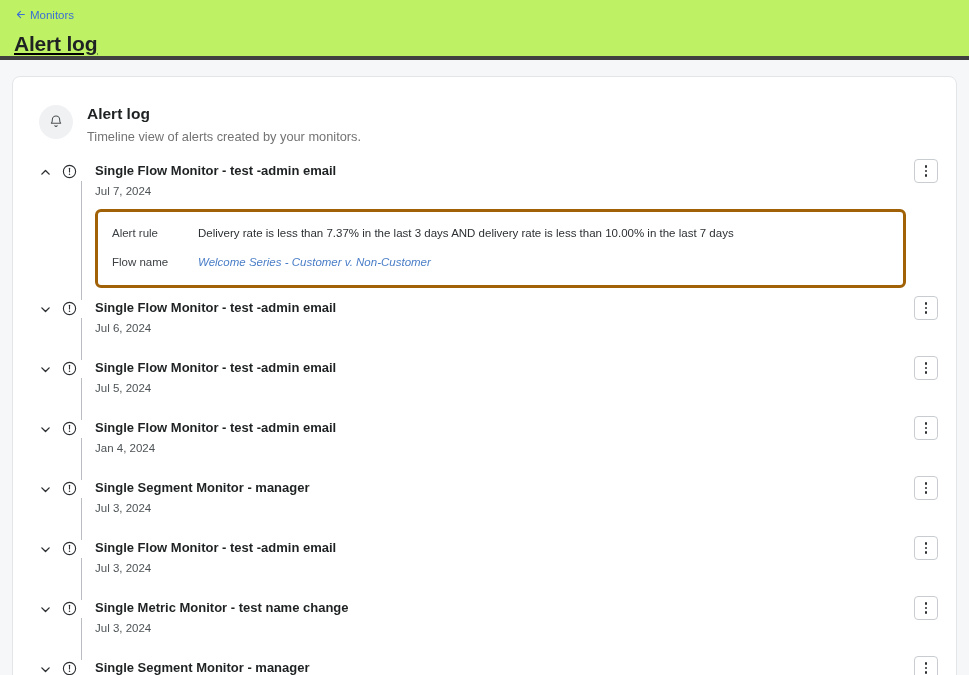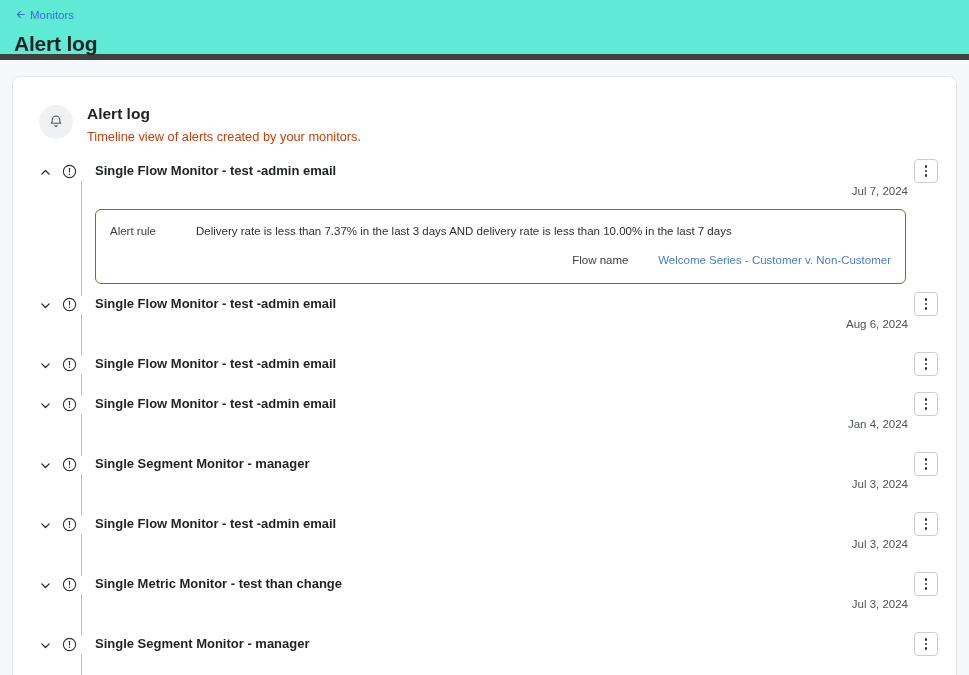--- a/index.html
+++ b/index.html
@@ -7,23 +7,24 @@
     width: 969px; height: 675px;
     font-family: "Liberation Sans", sans-serif;
     background: #ffffff;
     overflow: hidden;
   }
   body { position: relative; }
 
   
   .page-header {
     height: 60px;
-    background: #5eead4;
+    background: #bef264;
     padding: 6px 0 0 14px;
-    border-bottom: 6px solid #404040;
+    border-bottom: 4px solid #404040;
+    text-decoration: underline;
   }
   .breadcrumb {
     display: inline-flex;
     align-items: center;
     gap: 5px;
     color: #3b6fd4;
     font-size: 11.5px;
     line-height: 14px;
     cursor: pointer;
     text-decoration: none;
@@ -79,21 +80,21 @@
   }
   .card-head-text { padding-top: 1px; }
   .card-title {
     font-size: 15.5px;
     font-weight: 700;
     color: #1f2223;
     line-height: 20px;
   }
   .card-sub {
     font-size: 12.8px;
-    color: #c2410c;
+    color: #737373;
     line-height: 20px;
     margin-top: 3px;
   }
 
   
   .timeline {
     margin-top: 14px;
     position: relative;
   }
   .tl-row {
@@ -145,21 +146,20 @@
     font-weight: 700;
     color: #1f2223;
     line-height: 17px;
     padding-top: 1px;
   }
   .tl-date {
     font-size: 11.5px;
     color: #4d5356;
     line-height: 16px;
     margin-top: 4px;
-    text-align: right;
   }
 
   .kebab {
     width: 24px; height: 24px;
     border: 1px solid #c9cdd1;
     border-radius: 4px;
     background: #ffffff;
     display: flex;
     flex-direction: column;
     align-items: center;
@@ -175,45 +175,46 @@
     border-radius: 50%;
     background: #2c3033;
     display: block;
   }
 
   
   .detail-wrap {
     padding: 10px 0 10px 0;
   }
   .detail {
-    border: 1px solid #a16207;
+    border: 3px solid #a16207;
     border-radius: 6px;
     background: #ffffff;
     padding: 12px 14px 14px 14px;
     margin-right: 2px;
   }
   .detail-row {
     display: flex;
     align-items: flex-start;
     line-height: 18px;
   }
-  .detail-row + .detail-row { margin-top: 11px; justify-content: flex-end; }
+  .detail-row + .detail-row { margin-top: 11px; }
   .detail-label {
     width: 86px;
     flex: none;
     font-size: 11.5px;
     color: #3c4145;
   }
   .detail-value {
     font-size: 11.5px;
     color: #2c3033;
   }
   .detail-value.link {
     color: #4a7ec7;
     cursor: pointer;
+    font-style: italic;
   }
 
   .spacer-row { height: 22px; }
 </style>
 </head>
 <body>
 
 <div class="page-header">
   <a class="breadcrumb">
     <span class="arrow">
@@ -289,21 +290,21 @@
               </svg>
             </div>
       <div class="alert-icon"><svg width="17" height="17" viewBox="0 0 20 20" fill="none">
                 <circle cx="10" cy="10" r="7.2" stroke="#2c3033" stroke-width="1.3"></circle>
                 <path d="M10 6.2v4.4" stroke="#2c3033" stroke-width="1.3" stroke-linecap="round"></path>
                 <circle cx="10" cy="13.3" r="0.85" fill="#2c3033"></circle>
               </svg></div>
     </div>
     <div class="tl-content">
       <div class="tl-title">Single Flow Monitor - test -admin email</div>
-      <div class="tl-date">Aug 6, 2024</div>
+      <div class="tl-date">Jul 6, 2024</div>
       <div class="spacer-row"></div>
     </div>
     <div class="kebab">
             <i></i>
             <i></i>
             <i></i>
           </div>
   </div>
         <div class="tl-row">
     <div class="tl-line"></div>
@@ -314,20 +315,21 @@
               </svg>
             </div>
       <div class="alert-icon"><svg width="17" height="17" viewBox="0 0 20 20" fill="none">
                 <circle cx="10" cy="10" r="7.2" stroke="#2c3033" stroke-width="1.3"></circle>
                 <path d="M10 6.2v4.4" stroke="#2c3033" stroke-width="1.3" stroke-linecap="round"></path>
                 <circle cx="10" cy="13.3" r="0.85" fill="#2c3033"></circle>
               </svg></div>
     </div>
     <div class="tl-content">
       <div class="tl-title">Single Flow Monitor - test -admin email</div>
+      <div class="tl-date">Jul 5, 2024</div>
       <div class="spacer-row"></div>
     </div>
     <div class="kebab">
             <i></i>
             <i></i>
             <i></i>
           </div>
   </div>
         <div class="tl-row">
     <div class="tl-line"></div>
@@ -412,21 +414,21 @@
                 <path d="M3.5 6L8 10.5L12.5 6" stroke="#2c3033" stroke-width="1.7" stroke-linecap="round" stroke-linejoin="round"></path>
               </svg>
             </div>
       <div class="alert-icon"><svg width="17" height="17" viewBox="0 0 20 20" fill="none">
                 <circle cx="10" cy="10" r="7.2" stroke="#2c3033" stroke-width="1.3"></circle>
                 <path d="M10 6.2v4.4" stroke="#2c3033" stroke-width="1.3" stroke-linecap="round"></path>
                 <circle cx="10" cy="13.3" r="0.85" fill="#2c3033"></circle>
               </svg></div>
     </div>
     <div class="tl-content">
-      <div class="tl-title">Single Metric Monitor - test than change</div>
+      <div class="tl-title">Single Metric Monitor - test name change</div>
       <div class="tl-date">Jul 3, 2024</div>
       <div class="spacer-row"></div>
     </div>
     <div class="kebab">
             <i></i>
             <i></i>
             <i></i>
           </div>
   </div>
         <div class="tl-row">

